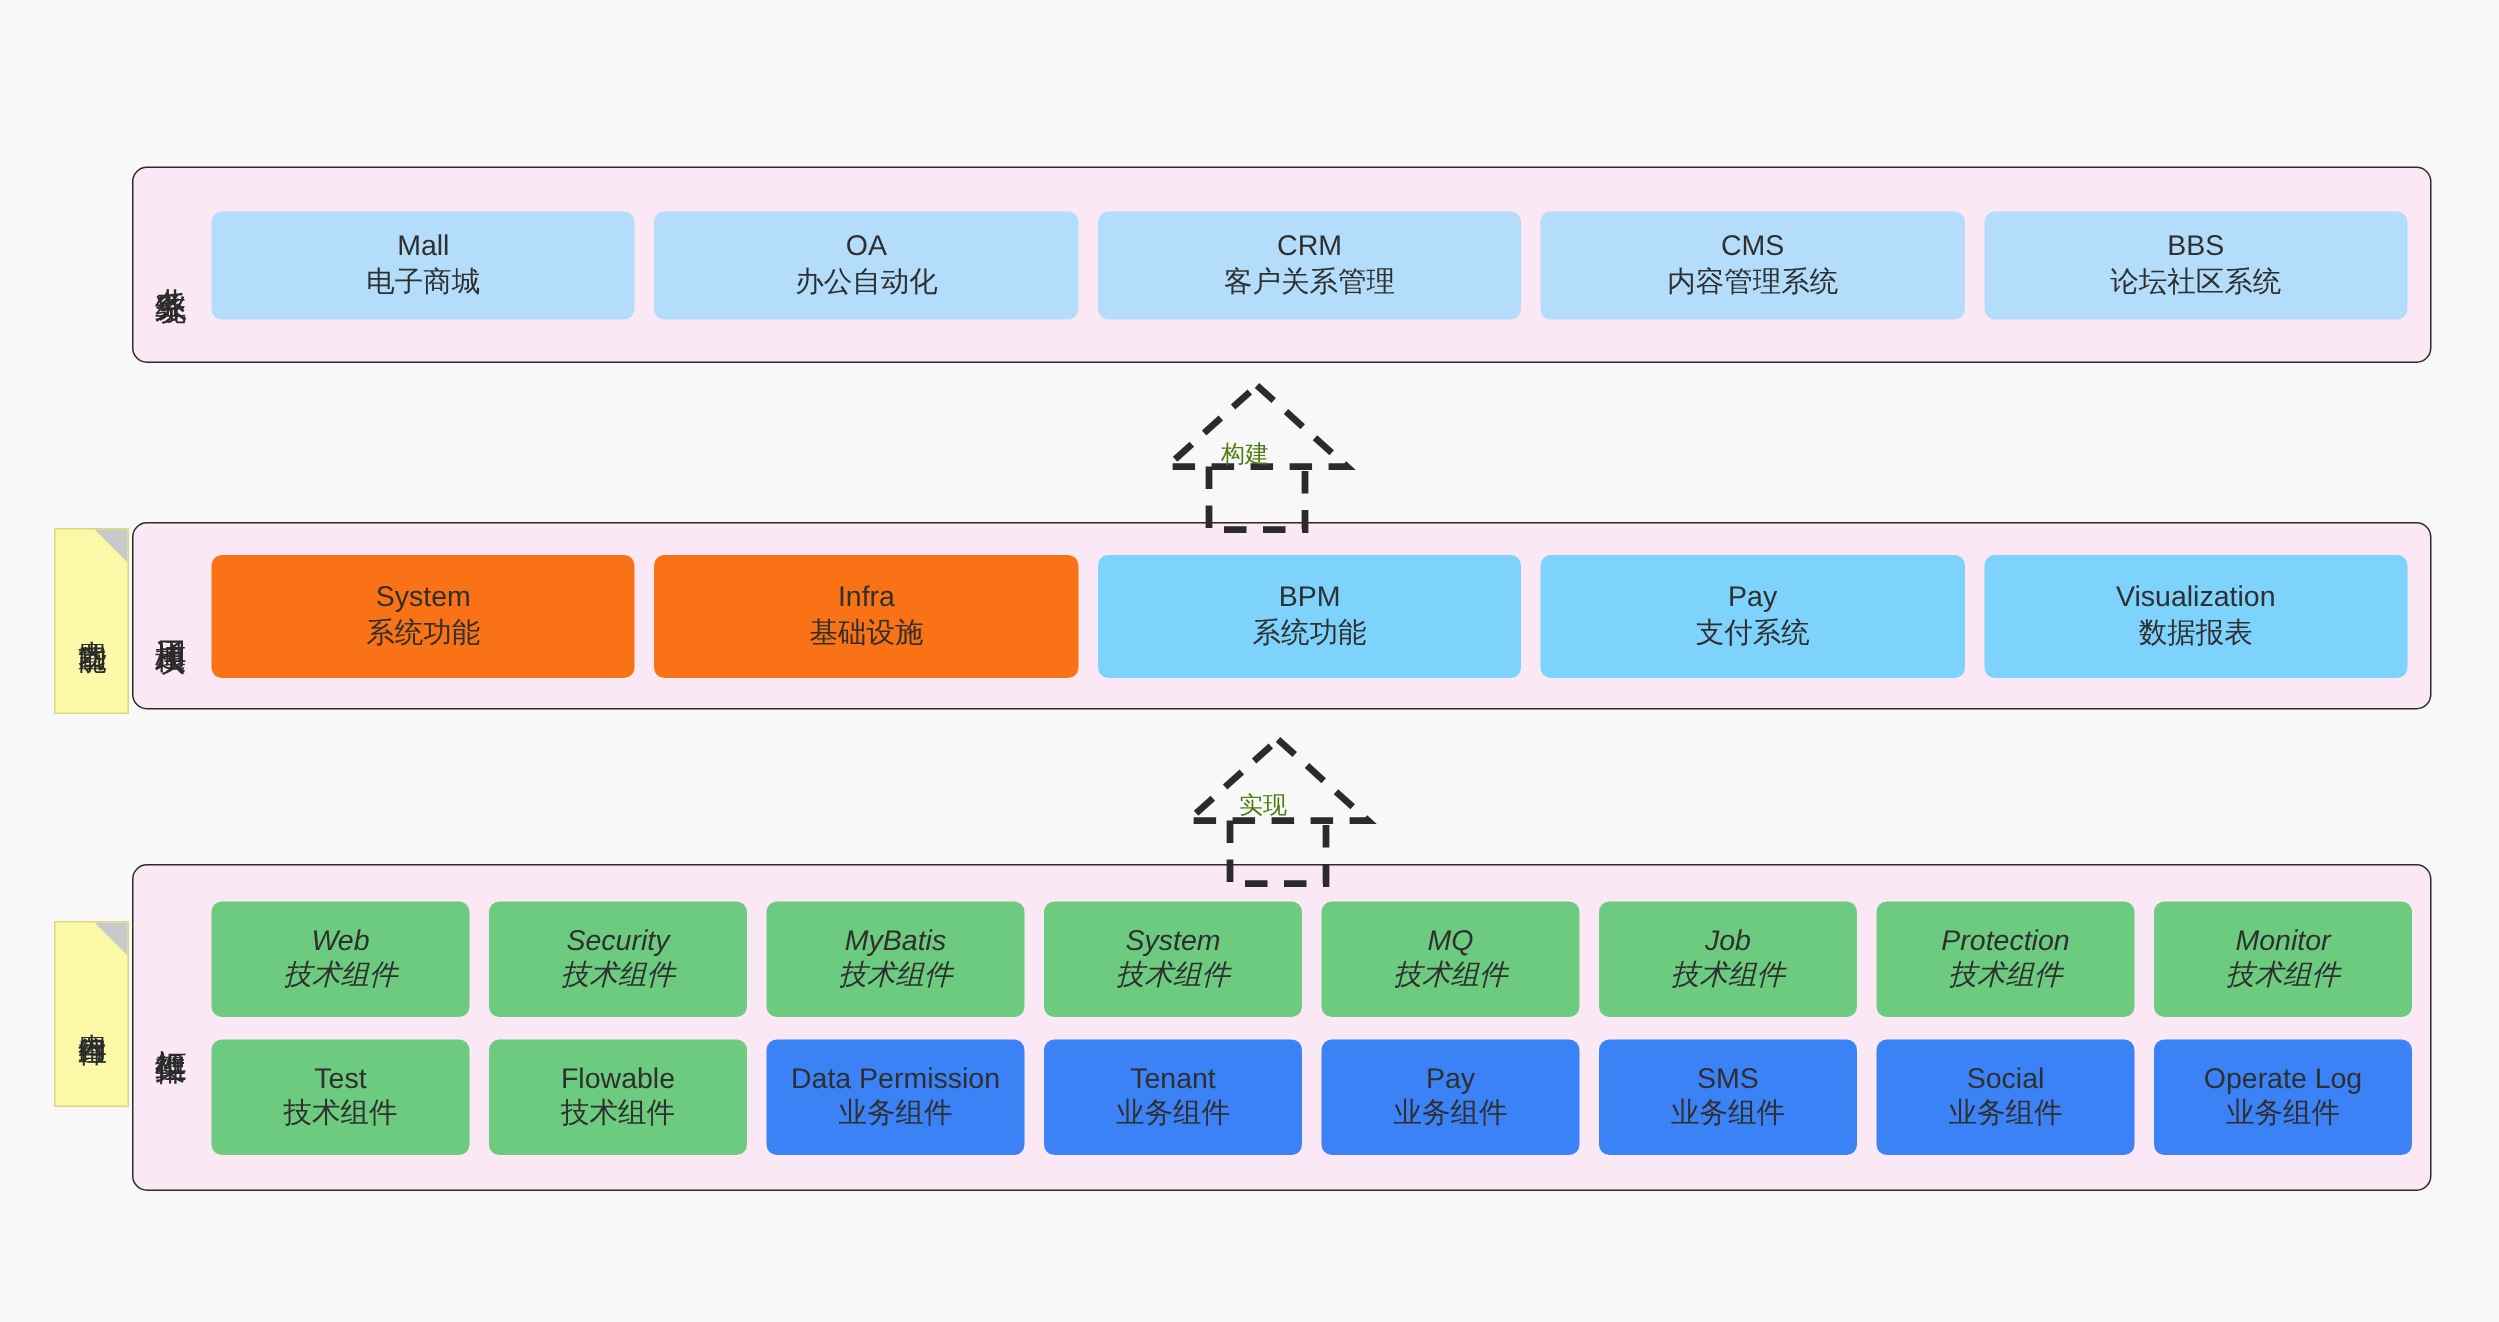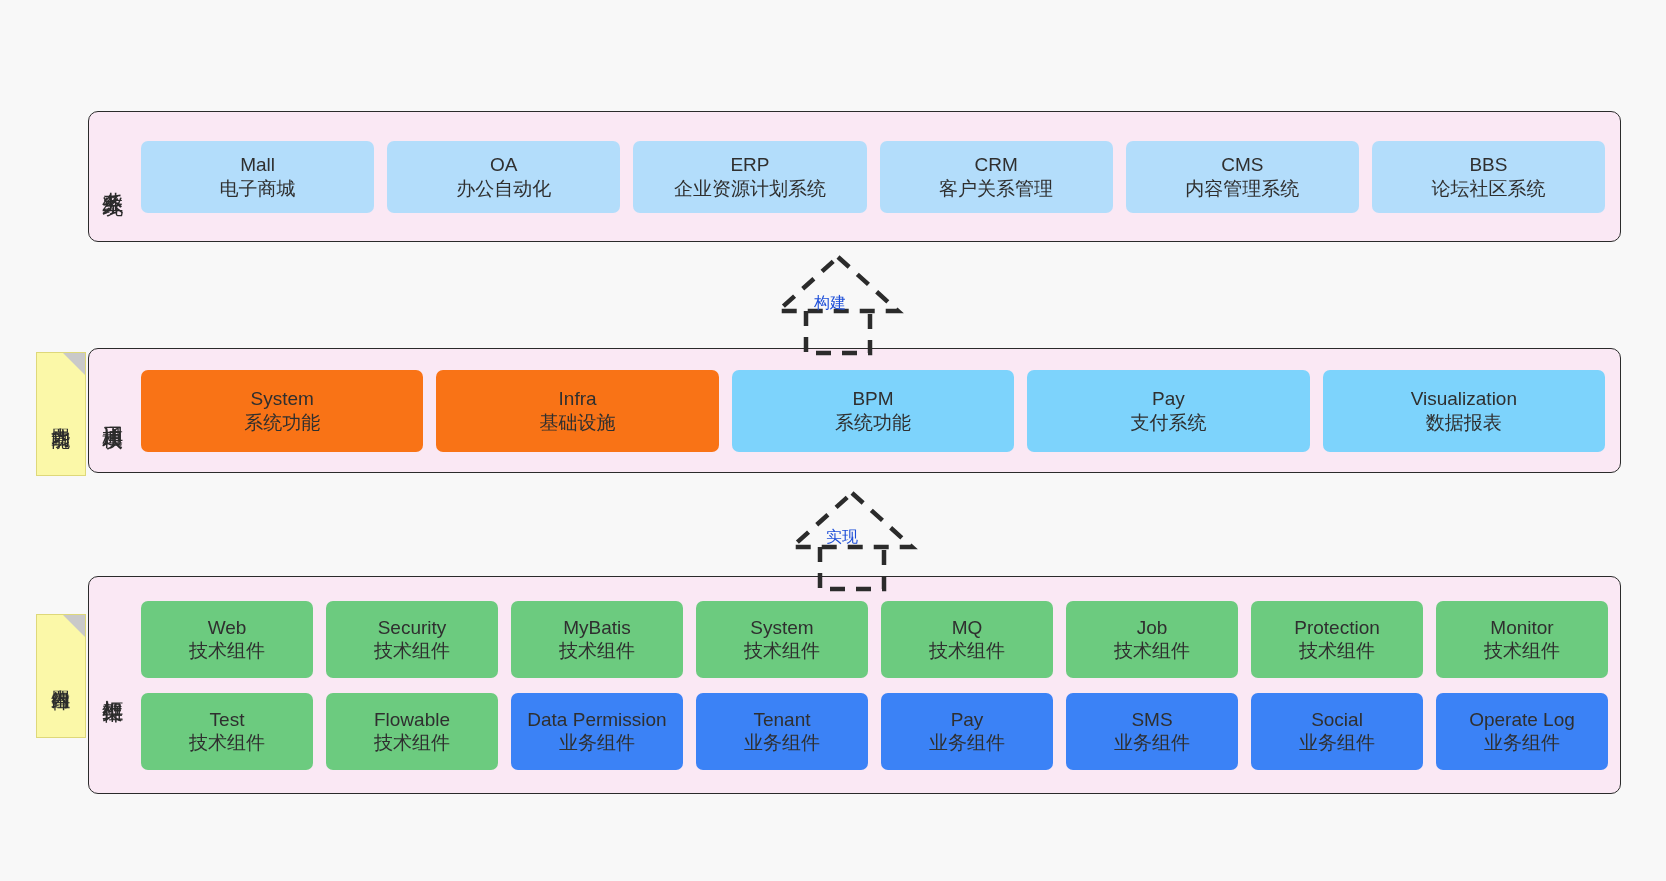--- a/index.html
+++ b/index.html
@@ -78,21 +78,21 @@
     user-select:none;
   }
   .card .t1{display:block;}
   .card .t2{display:block;}
   .card.blue{background:#b3ddfb;height:72px;}
   .card.red{background:#f97316;height:82px;}
   .card.pink{background:#7dd3fc;height:82px;}
   .card.green{background:#6ccb7f;height:77px;}
   .card.lgreen{background:#3b82f6;height:77px;}
 
-  .row-top .card{margin:0;}
+  .row-top .card{margin:0;font-style:italic;}
 
   
   #layer-business{left:88px;top:111px;width:1533px;height:131px;}
   #layer-business .layer-body{gap:13px;padding-right:15px;}
 
   
   #layer-common{left:88px;top:348px;width:1533px;height:125px;}
   #layer-common .layer-body{gap:13px;padding-right:15px;}
 
   
@@ -135,21 +135,21 @@
     position:absolute;
     width:180px;height:100px;
     z-index:4;
   }
   #arrow-build{left:748px;top:253px;}
   #arrow-impl{left:762px;top:489px;}
   .arrow svg{display:block;width:180px;height:100px;overflow:visible;}
   .arrow-label{
     position:absolute;
     font-size:16px;
-    color:#1d4ed8;
+    color:#4d7c0f;
     background:transparent;
     user-select:none;
     white-space:nowrap;
   }
   #arrow-build .arrow-label{left:66px;top:40px;}
   #arrow-impl  .arrow-label{left:64px;top:38px;}
 </style>
 </head>
 <body>
 
@@ -158,24 +158,20 @@
   <div class="layer" id="layer-business">
     <div class="layer-title">业务系统</div>
     <div class="layer-body">
       <div class="card blue">
         <span class="t1">Mall</span>
         <span class="t2">电子商城</span>
       </div>
       <div class="card blue">
         <span class="t1">OA</span>
         <span class="t2">办公自动化</span>
-      </div>
-      <div class="card blue">
-        <span class="t1">ERP</span>
-        <span class="t2">企业资源计划系统</span>
       </div>
       <div class="card blue">
         <span class="t1">CRM</span>
         <span class="t2">客户关系管理</span>
       </div>
       <div class="card blue">
         <span class="t1">CMS</span>
         <span class="t2">内容管理系统</span>
       </div>
       <div class="card blue">

